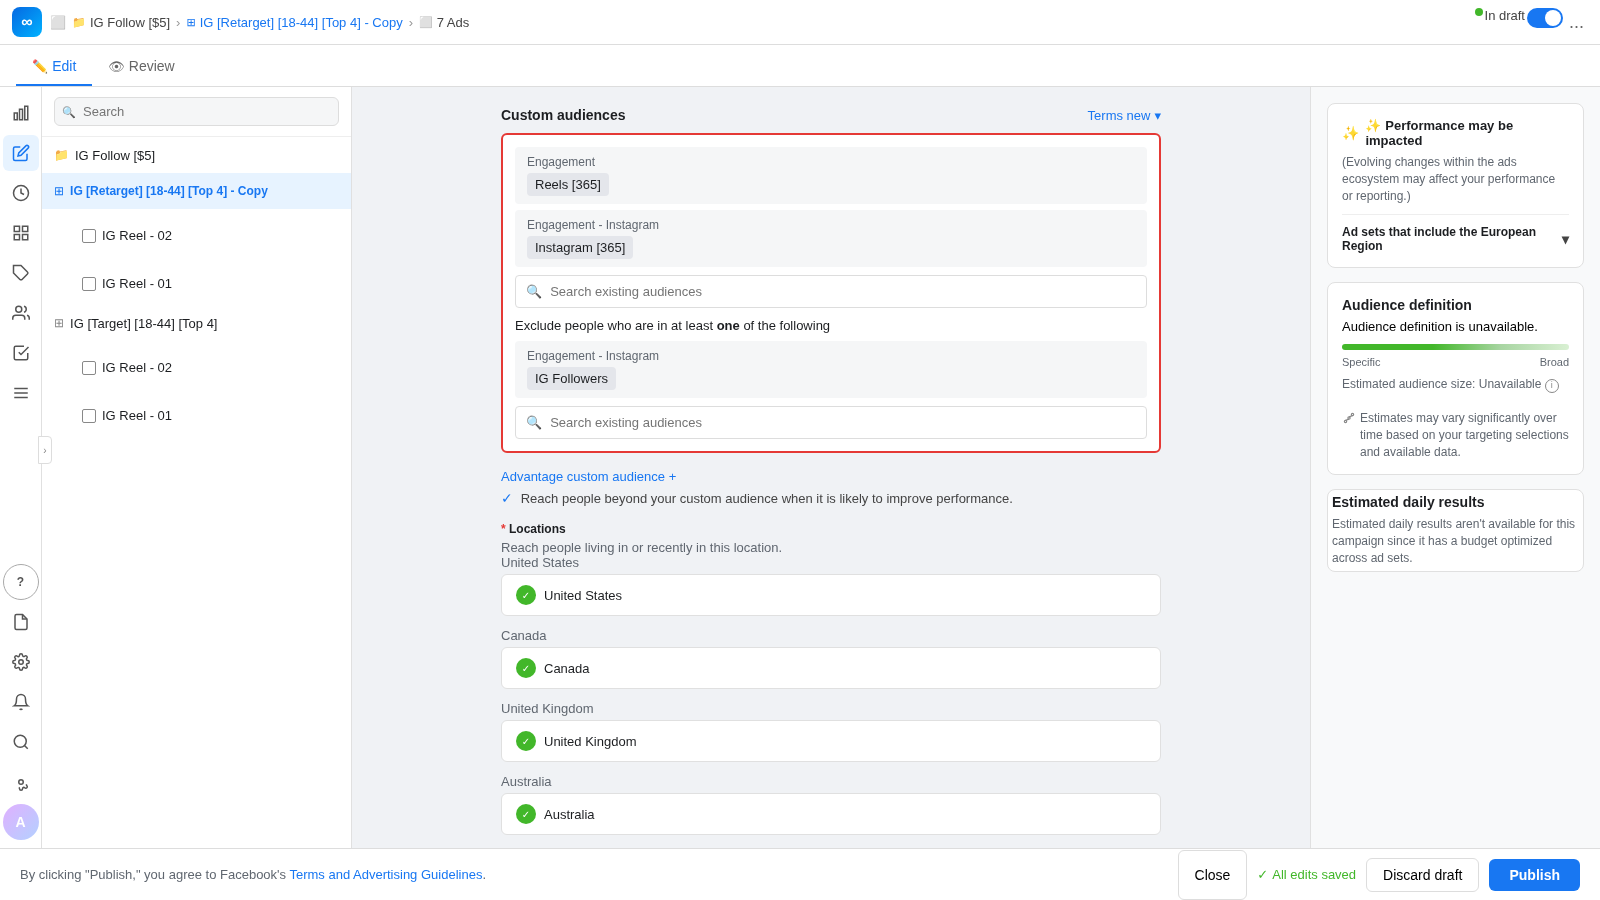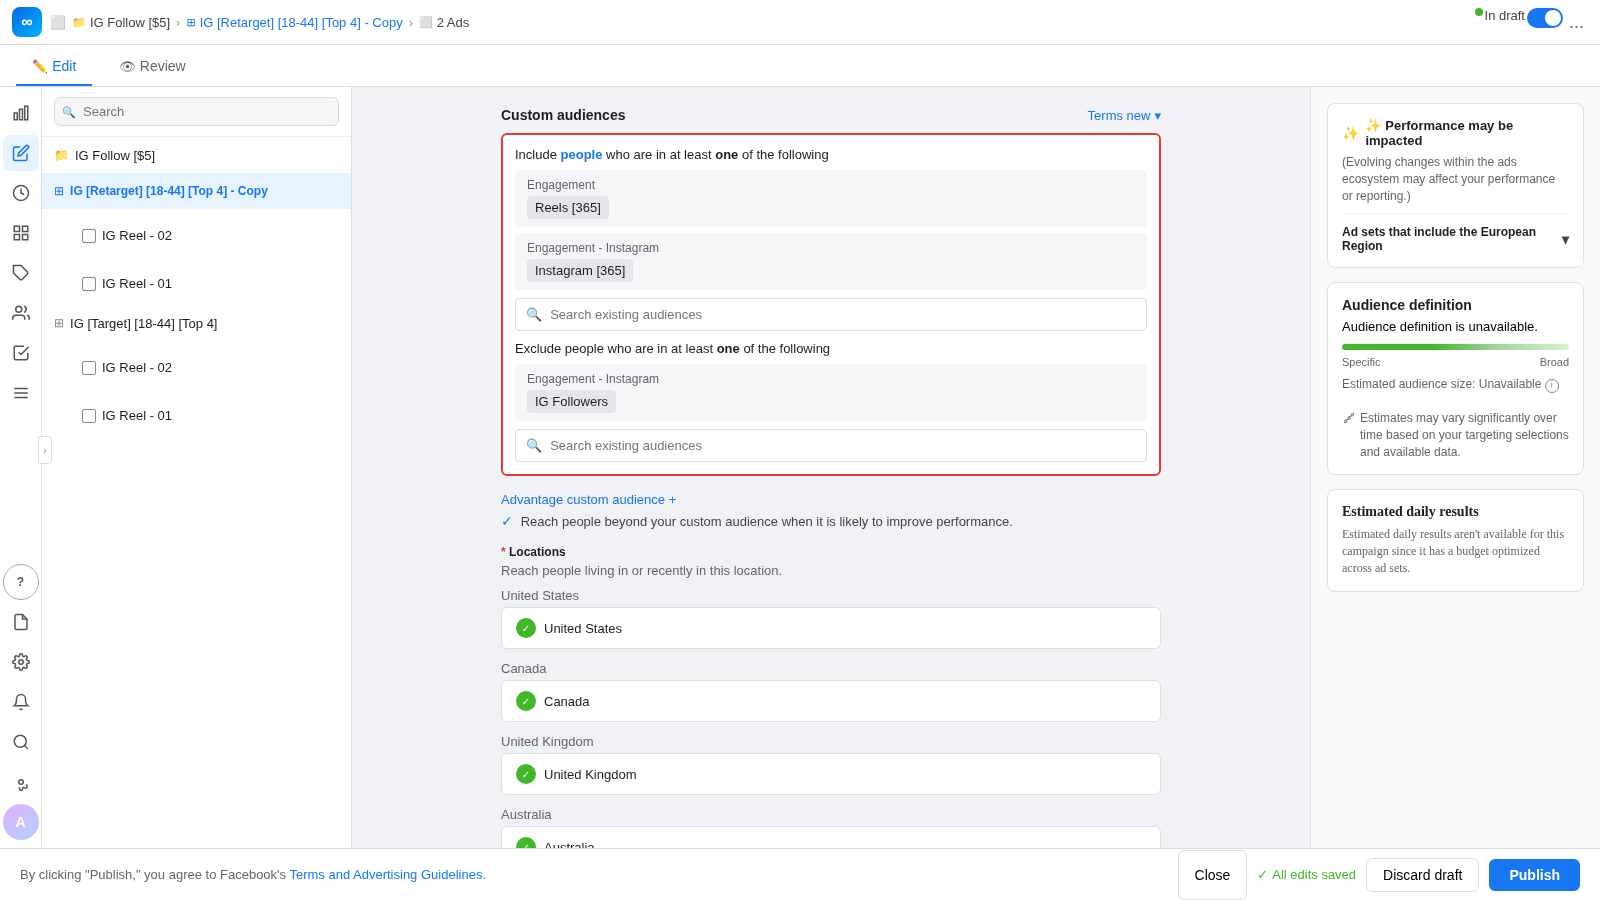--- a/index.html
+++ b/index.html
@@ -67,21 +67,21 @@
 
     .exclude-label { font-size: 13px; margin: 10px 0 8px; }
 
     .advantage-section { margin-bottom: 16px; }
     .advantage-title { font-size: 13px; color: #1877f2; cursor: pointer; margin-bottom: 6px; }
     .advantage-check { display: flex; align-items: center; gap: 8px; font-size: 13px; color: #444; }
     .check-mark { color: #1877f2; font-size: 14px; }
 
     .locations-section { margin-bottom: 16px; }
     .locations-label { font-size: 12px; font-weight: 600; margin-bottom: 4px; }
-    .locations-desc { font-size: 13px; color: #606770; margin-bottom: 10px; }
+    .locations-desc { font-size: 13px; color: #606770; margin-bottom: 0; }
     .location-group { margin-bottom: 12px; }
     .location-group-title { font-size: 13px; color: #606770; margin-bottom: 4px; }
     .location-item { background: #fff; border: 1px solid #e0e0e0; border-radius: 6px; padding: 10px 14px; display: flex; align-items: center; gap: 8px; }
     .location-shield { width: 20px; height: 20px; background: #42b72a; border-radius: 50%; display: flex; align-items: center; justify-content: center; color: #fff; font-size: 10px; flex-shrink: 0; }
     .location-name { font-size: 13px; }
 
     
     .right-panel { width: 290px; background: #f8f9fa; border-left: 1px solid #e0e0e0; padding: 16px; overflow-y: auto; flex-shrink: 0; }
     .perf-card { background: #fff; border-radius: 8px; padding: 14px; margin-bottom: 14px; border: 1px solid #e0e0e0; }
     .perf-card-title { font-size: 14px; font-weight: 600; margin-bottom: 6px; display: flex; align-items: center; gap: 6px; }
@@ -89,21 +89,21 @@
     .european-region { display: flex; justify-content: space-between; align-items: center; border-top: 1px solid #eee; padding-top: 10px; font-size: 13px; font-weight: 600; }
 
     .audience-def-card { background: #fff; border-radius: 8px; padding: 14px; margin-bottom: 14px; border: 1px solid #e0e0e0; }
     .audience-def-title { font-size: 14px; font-weight: 600; margin-bottom: 6px; }
     .audience-def-unavail { font-size: 13px; color: #000000; margin-bottom: 10px; }
     .audience-gauge { height: 6px; border-radius: 3px; background: linear-gradient(to right, #42b72a 40%, #a8d5a2 70%, #d9f0d3 100%); margin-bottom: 6px; }
     .audience-range { display: flex; justify-content: space-between; font-size: 11px; color: #606770; }
     .audience-size-text { font-size: 12px; color: #606770; margin-top: 8px; line-height: 1.4; }
     .audience-size-text .info-icon { display: inline-flex; width: 14px; height: 14px; border: 1px solid #888; border-radius: 50%; align-items: center; justify-content: center; font-size: 9px; color: #888; cursor: pointer; }
 
-    .est-results-card { background: #fff; border-radius: 8px; padding: 14px; border: 1px solid #e0e0e0; font-family: Liberation Serif, serif; }
+    .est-results-card { background: #fff; border-radius: 8px; padding: 4px; border: 1px solid #e0e0e0; }
     .est-results-title { font-size: 14px; font-weight: 600; margin-bottom: 6px; }
     .est-results-desc { font-size: 12px; color: #606770; line-height: 1.4; }
 
     
     .bottom-bar { height: 52px; background: #fff; border-top: 1px solid #ddd; display: flex; align-items: center; justify-content: space-between; padding: 0 20px; flex-shrink: 0; }
     .bottom-left { font-size: 13px; color: #606770; }
     .bottom-left a { color: #1877f2; text-decoration: none; }
     .bottom-right { display: flex; align-items: center; gap: 10px; }
     .close-btn { padding: 16px 16px; border: 1px solid #ddd; background: #fff; border-radius: 6px; font-size: 14px; cursor: pointer; }
     .saved-text { font-size: 13px; color: #42b72a; display: flex; align-items: center; gap: 4px; }
@@ -129,33 +129,33 @@
       <span>IG Follow [$5]</span>
     </span>
     <span class="breadcrumb-sep">›</span>
     <span class="breadcrumb-item active">
       <span style="font-size:11px;color:#1877f2;">⊞</span>
       <span>IG [Retarget] [18-44] [Top 4] - Copy</span>
     </span>
     <span class="breadcrumb-sep">›</span>
     <span class="breadcrumb-item">
       <span style="font-size:11px;color:#888;">⬜</span>
-      <span>2 Ads</span>
+      <span>7 Ads</span>
     </span>
   </div>
   <div class="top-bar-actions">
     <span class="status-dot"></span>
     <span class="status-text">In draft</span>
     <div class="toggle-btn"></div>
     <button class="more-btn">...</button>
   </div>
 </div>
 
 <div class="tab-bar">
-  <div style="flex:1;display:flex;align-items:flex-end;gap:11px;">
+  <div style="flex:1;display:flex;align-items:flex-end;gap:0;">
     <div class="tab-item active">
       <span style="font-size:13px;margin-right:4px;">✏️</span><span>Edit</span>
     </div>
     <div class="tab-item">
       <span style="font-size:13px;margin-right:4px;">👁</span><span>Review</span>
     </div>
   </div>
 </div>
 
 <div class="main-layout">
@@ -316,23 +316,20 @@
       <div class="section-header">
         <span class="section-title">Custom audiences</span>
         <button class="create-new-btn">
           <span>Terms new</span>
           <span>▾</span>
         </button>
       </div>
 
       <div class="audiences-box">
 
-        <div class="include-label">
-          <span>Include </span><span class="people" style="color:#1877f2;font-weight:600;">people</span><span> who are in at least </span><span class="one" style="font-weight:700;">one</span><span> of the following</span>
-        </div>
 
         <div class="audience-group">
           <div class="audience-group-title">Engagement</div>
           <div class="audience-tag">Reels [365]</div>
         </div>
 
         <div class="audience-group">
           <div class="audience-group-title">Engagement - Instagram</div>
           <div class="audience-tag">Instagram [365]</div>
         </div>

